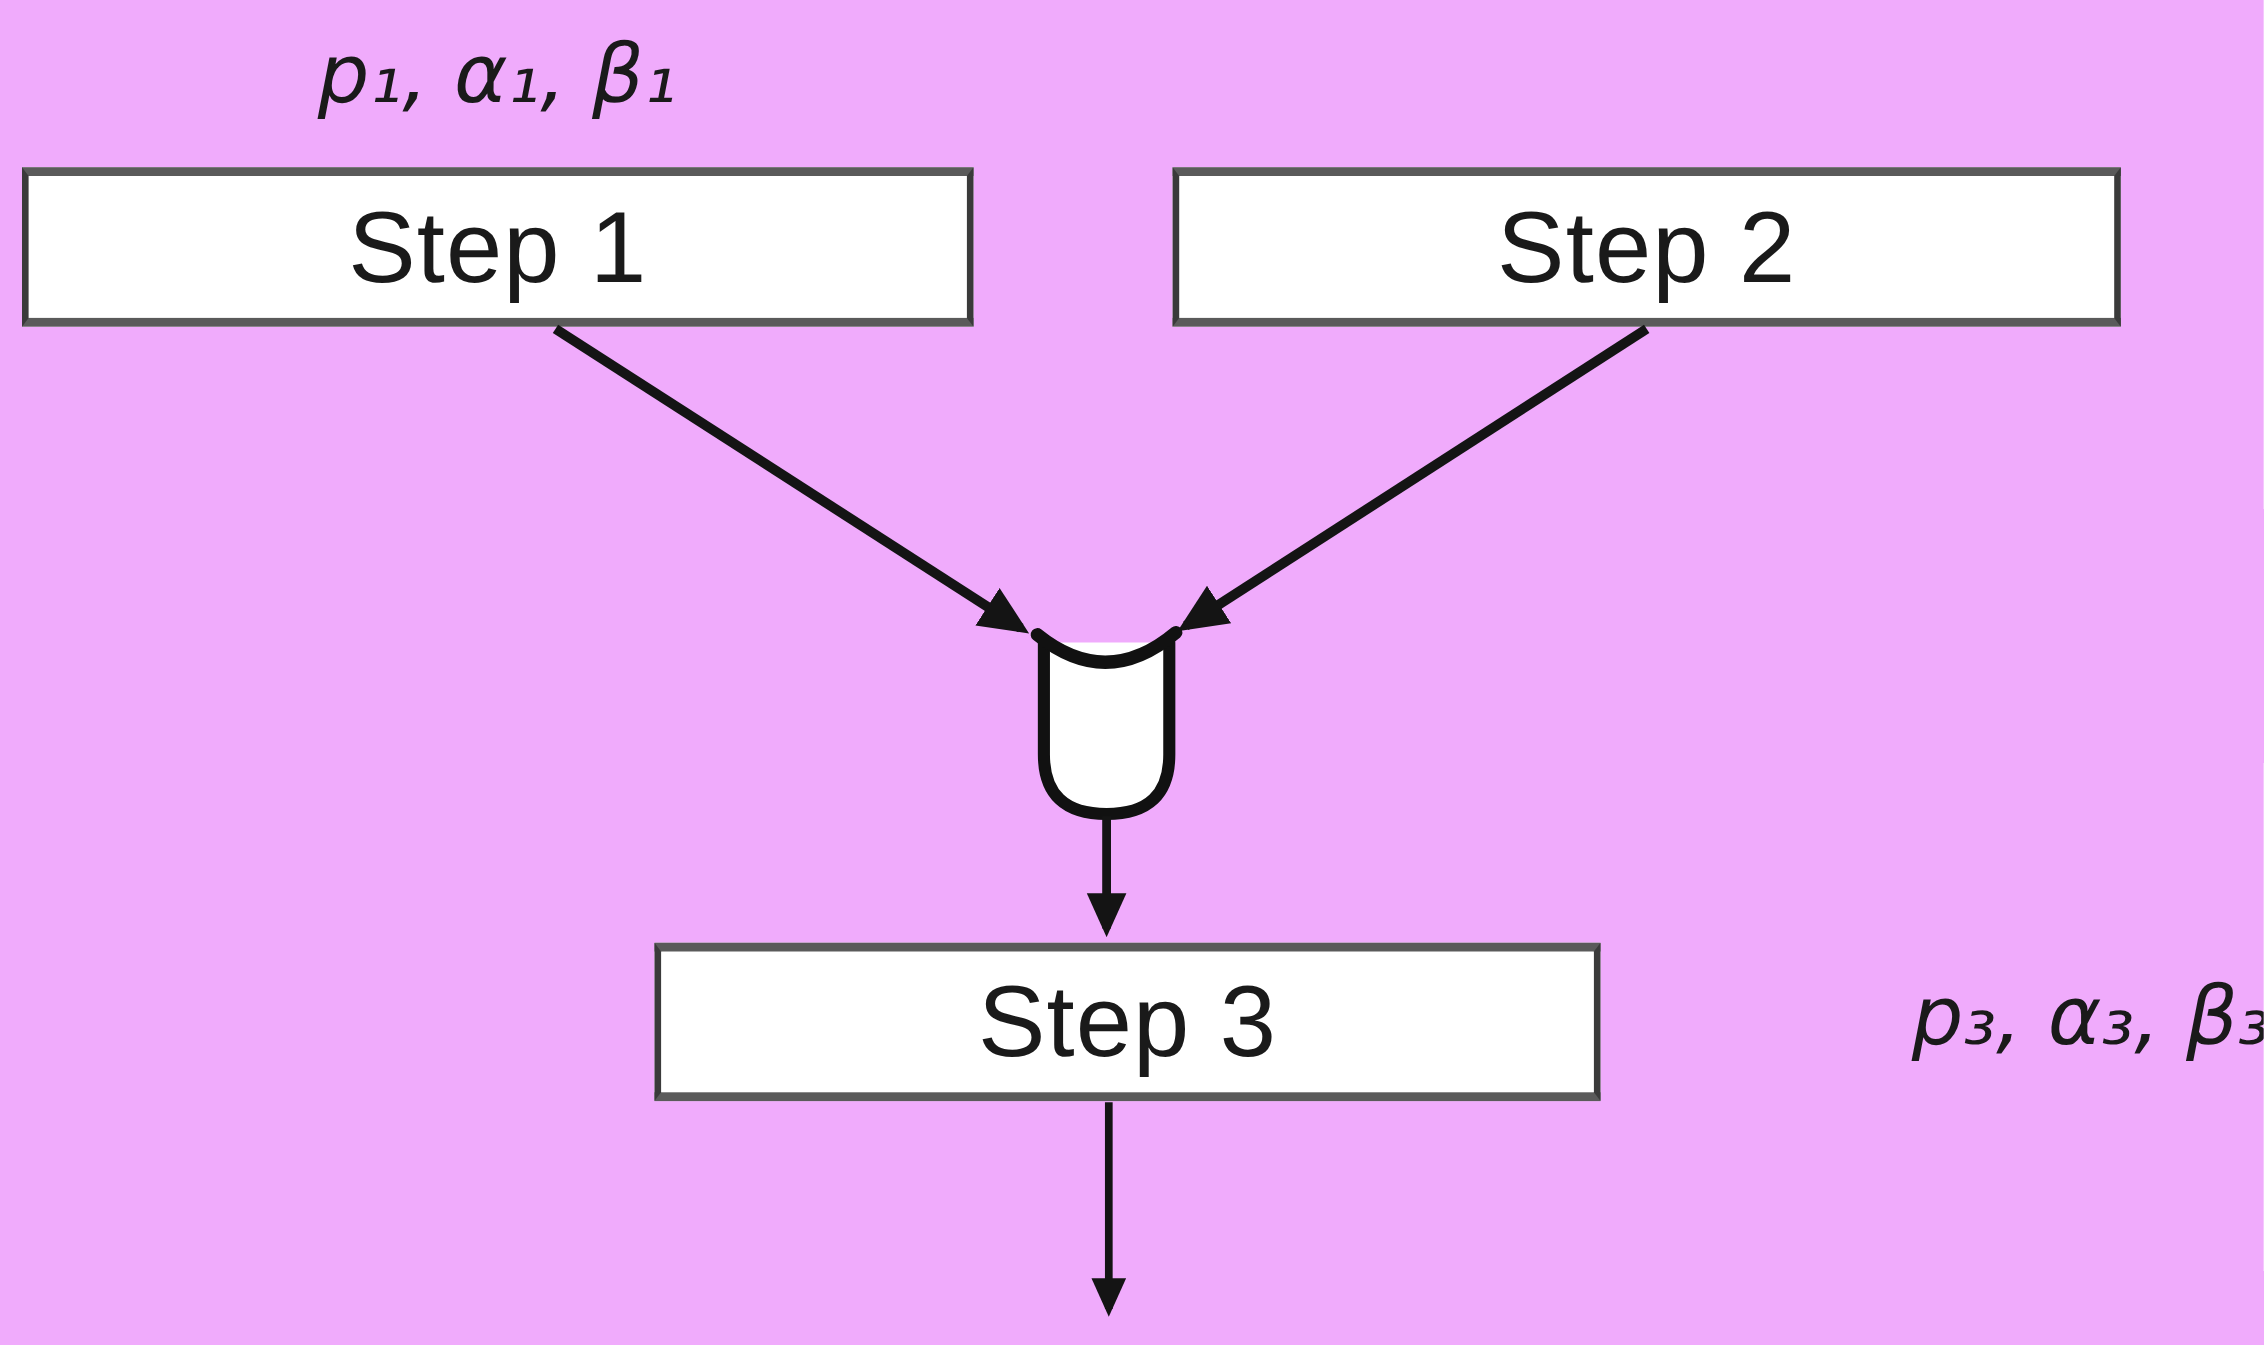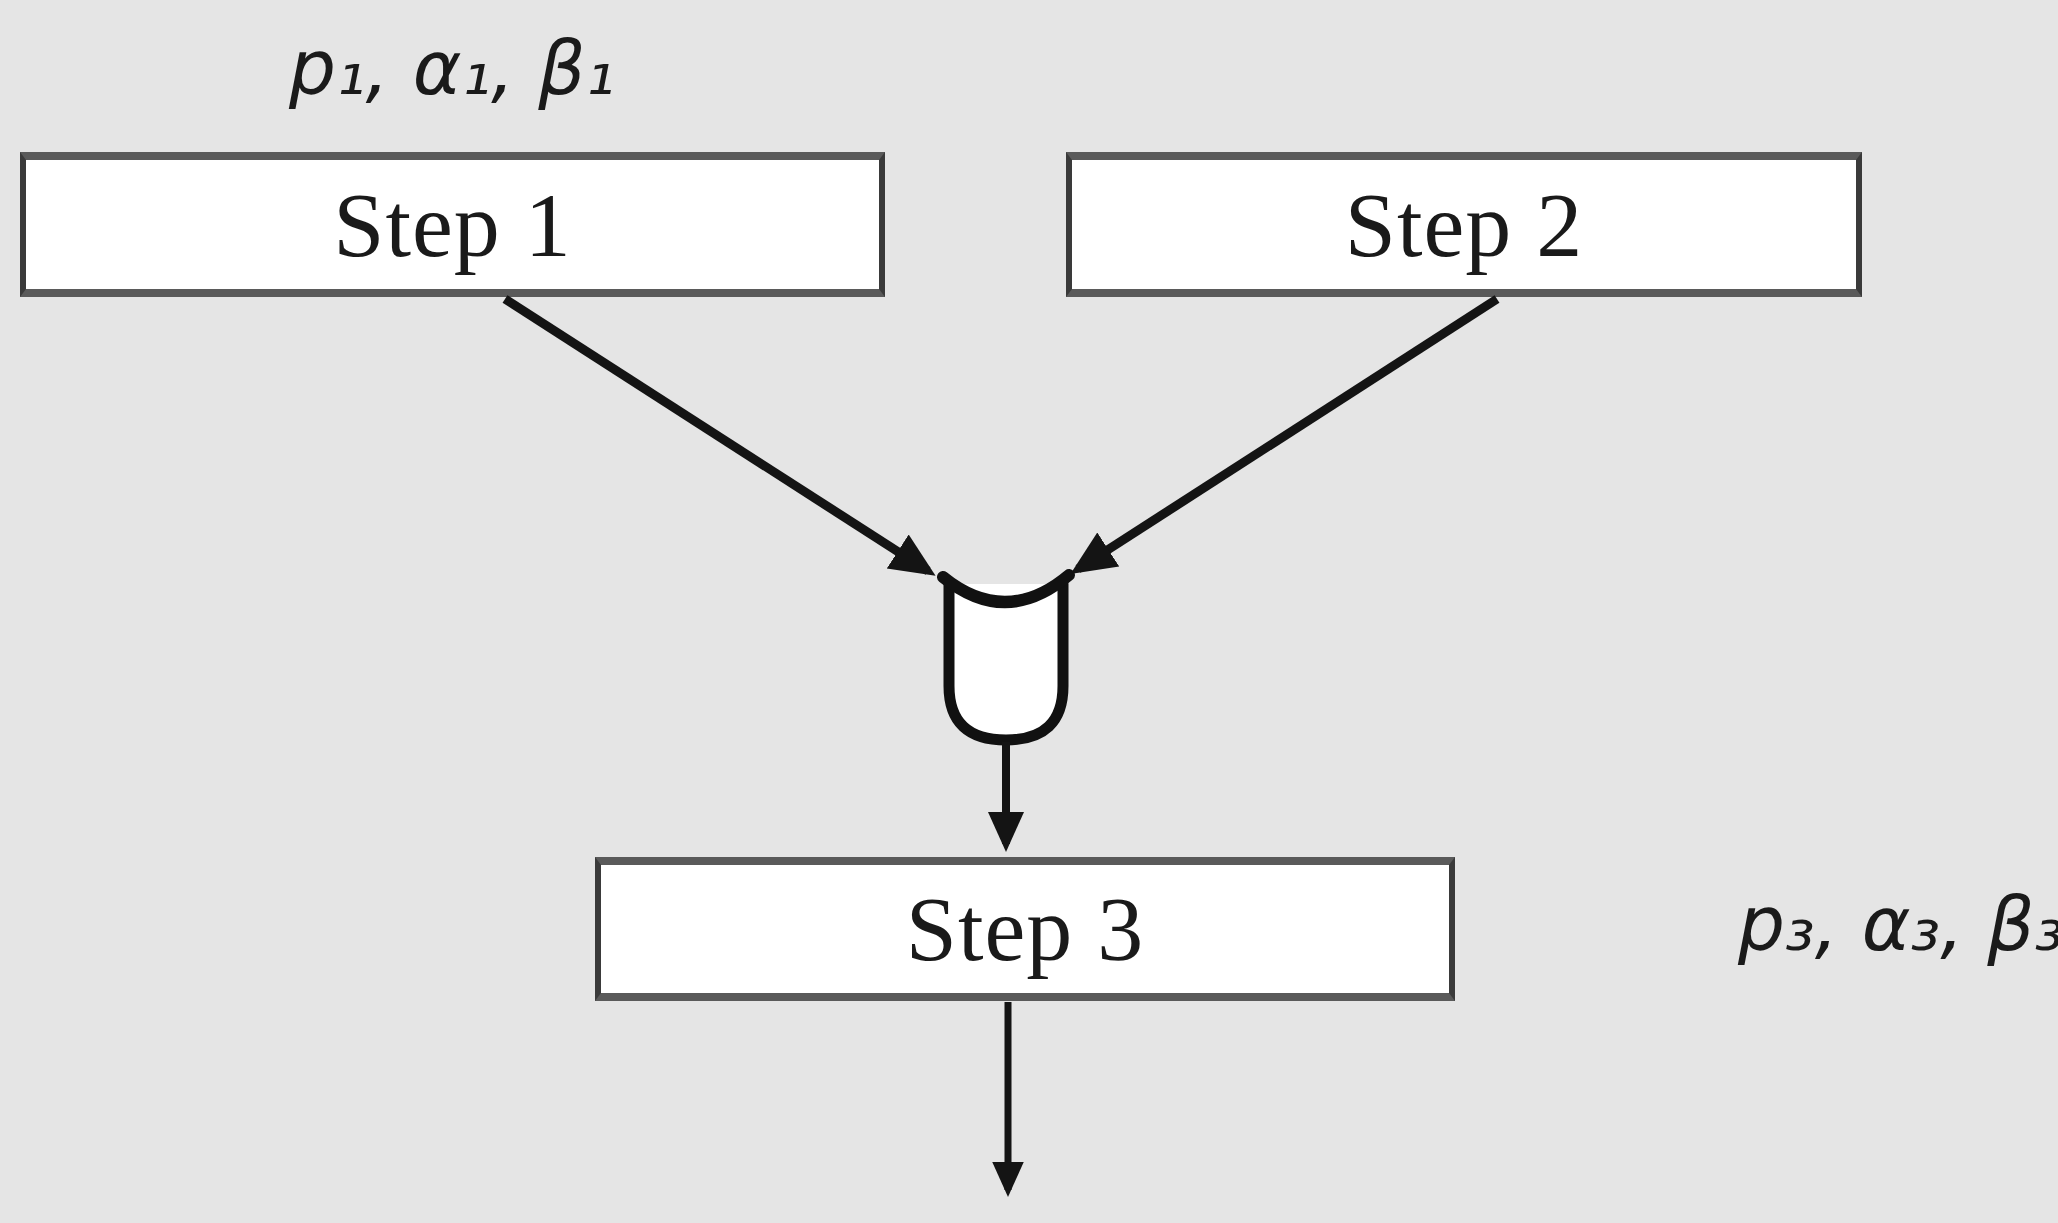--- a/index.html
+++ b/index.html
@@ -4,44 +4,44 @@
 <style>
   html, body {
     margin: 0;
     padding: 0;
     background: #ffffff;
   }
   #canvas {
     position: relative;
     width: 2058px;
     height: 1223px;
-    background: #e5e5e5;
+    background: #f0abfc;
     overflow: hidden;
     font-family: "Liberation Sans", sans-serif;
   }
   .step-box {
     position: absolute;
     box-sizing: border-box;
     background: #ffffff;
     border-style: solid;
     border-width: 8px 6px 8px 6px;
     border-color: #5a5a5a #3a3a3a #5a5a5a #3a3a3a;
     display: flex;
     align-items: center;
     justify-content: center;
   }
   .step-label {
-    font-family: Liberation Serif, serif;
+    font-family: Liberation Sans, sans-serif;
     font-size: 92px;
     color: #1a1a1a;
     letter-spacing: 1px;
     line-height: 1;
   }
   #step1-box { left: 20px;  top: 152px; width: 865px; height: 145px; }
-  #step2-box { left: 1066px; top: 152px; width: 796px; height: 145px; }
+  #step2-box { left: 1066px; top: 152px; width: 862px; height: 145px; }
   #step3-box { left: 571px; top: 857px; width: 860px; height: 144px; margin-left: 24px; }
 
   .param-label {
     position: absolute;
     font-family: "DejaVu Sans", sans-serif;
     font-style: italic;
     font-size: 74px;
     line-height: 1.25;
     color: #1a1a1a;
     white-space: nowrap;

